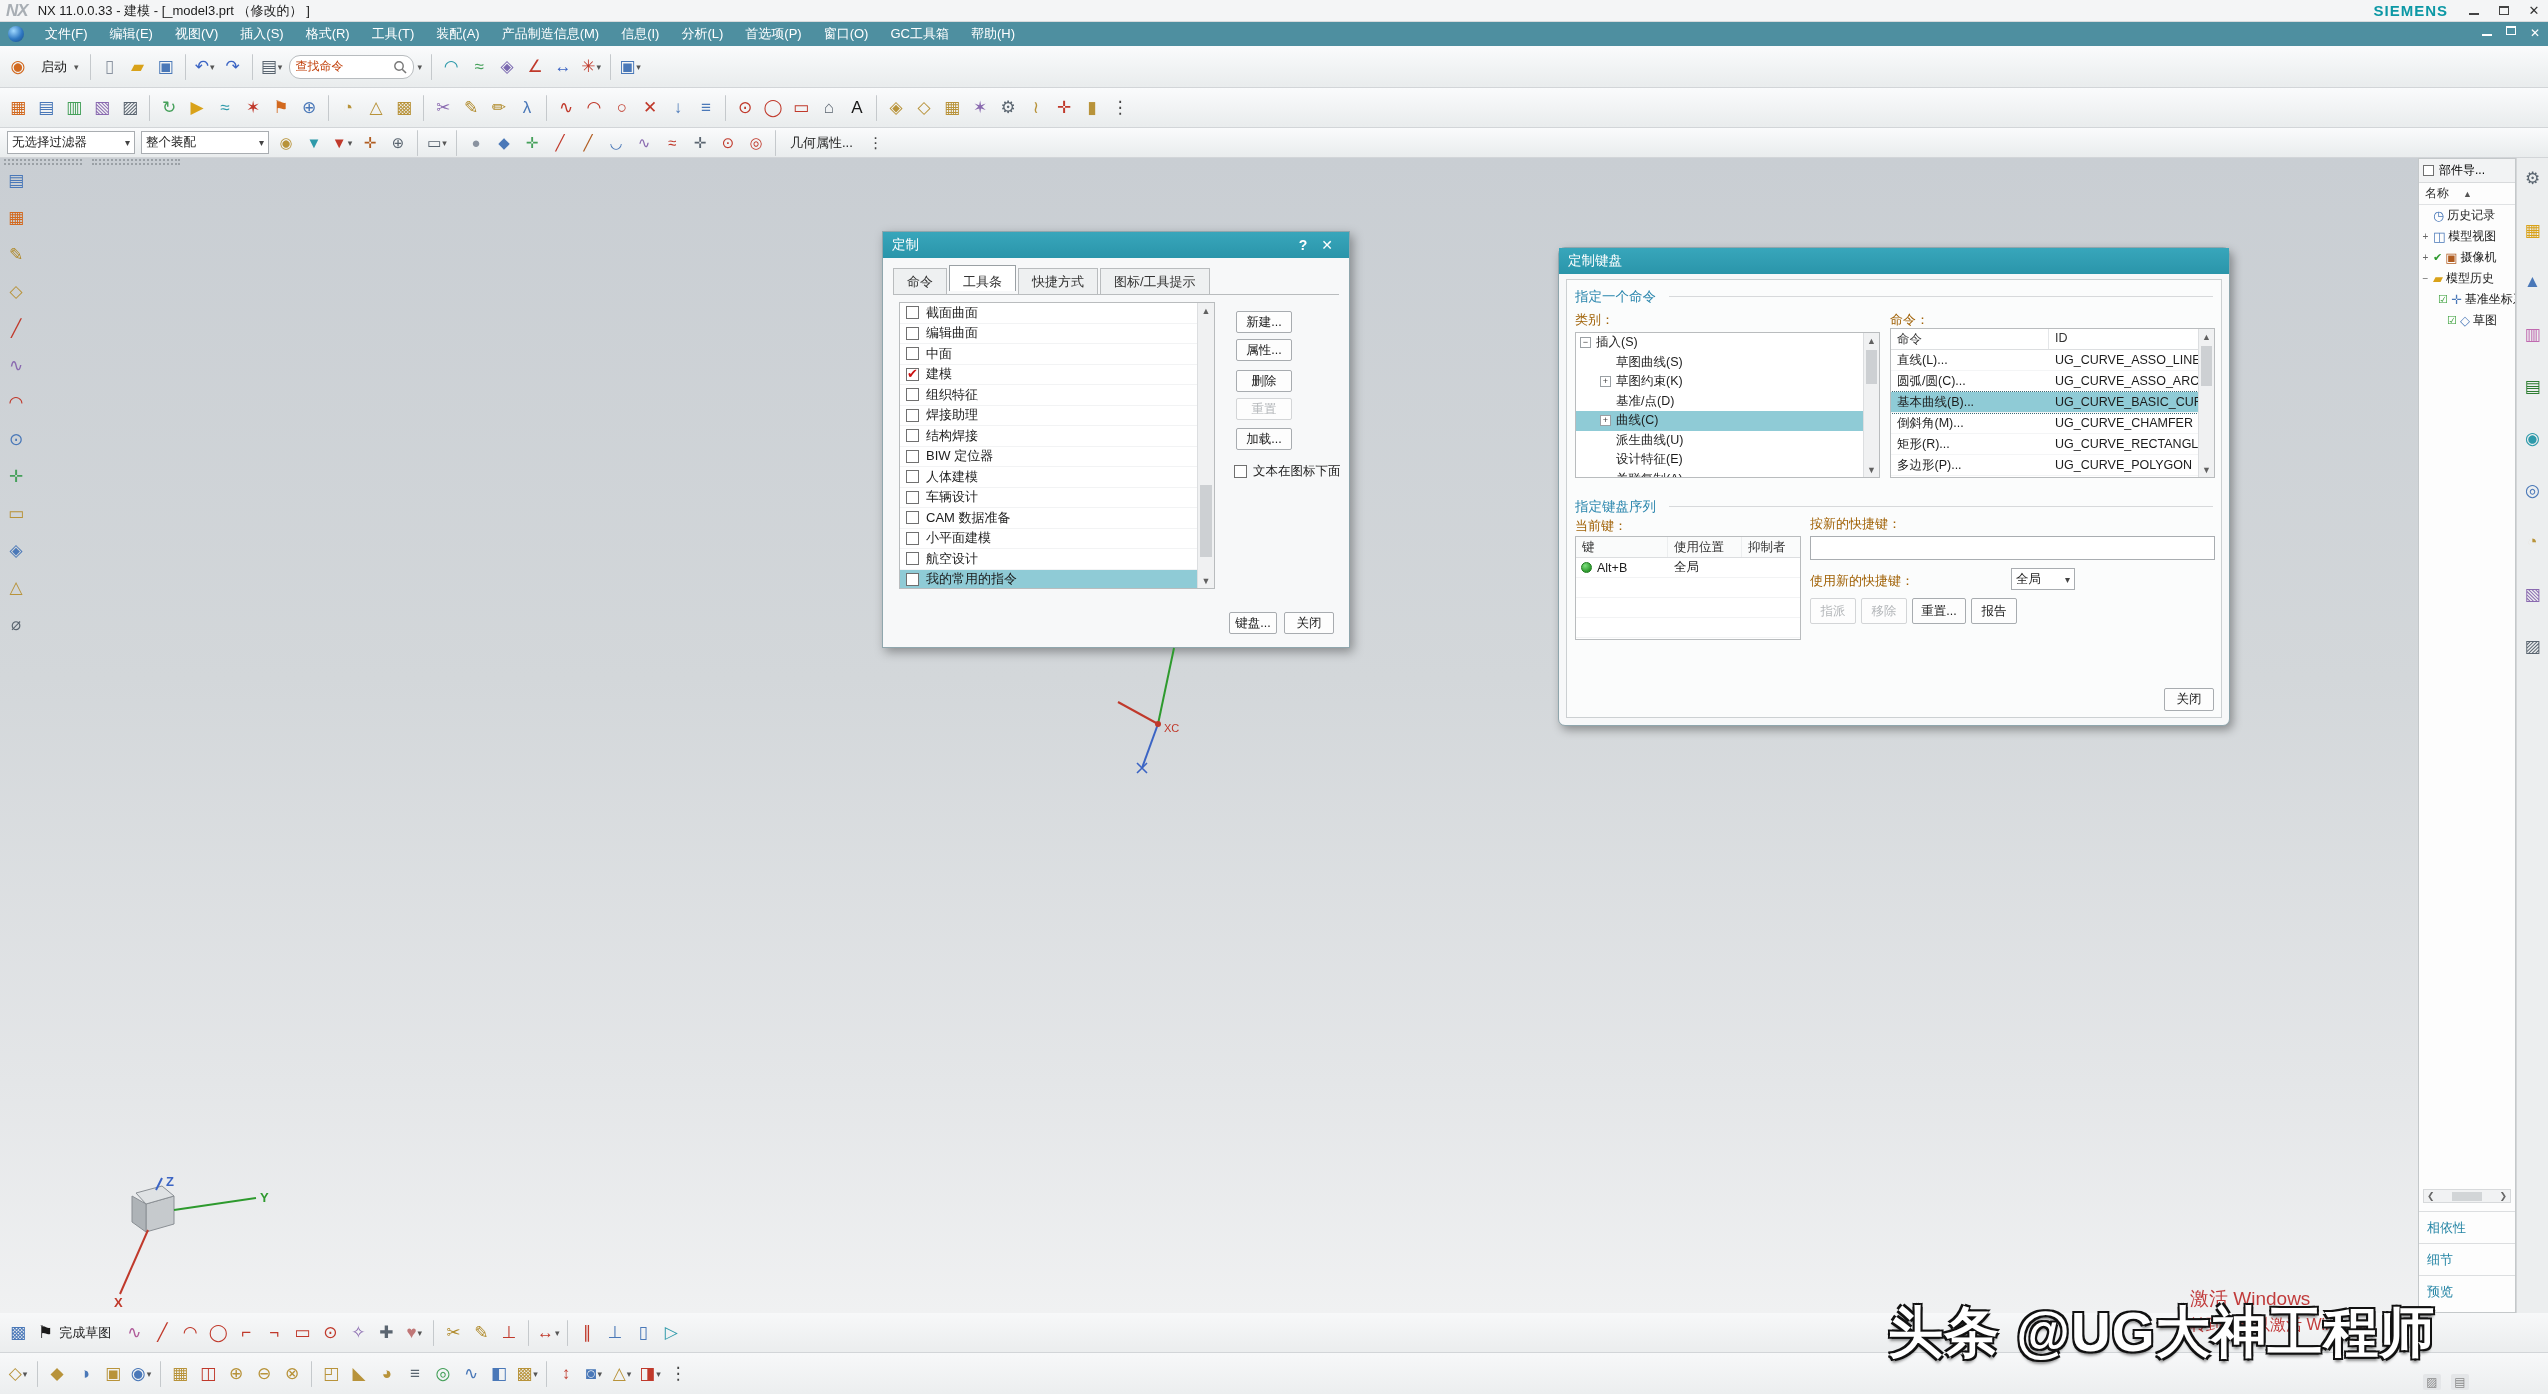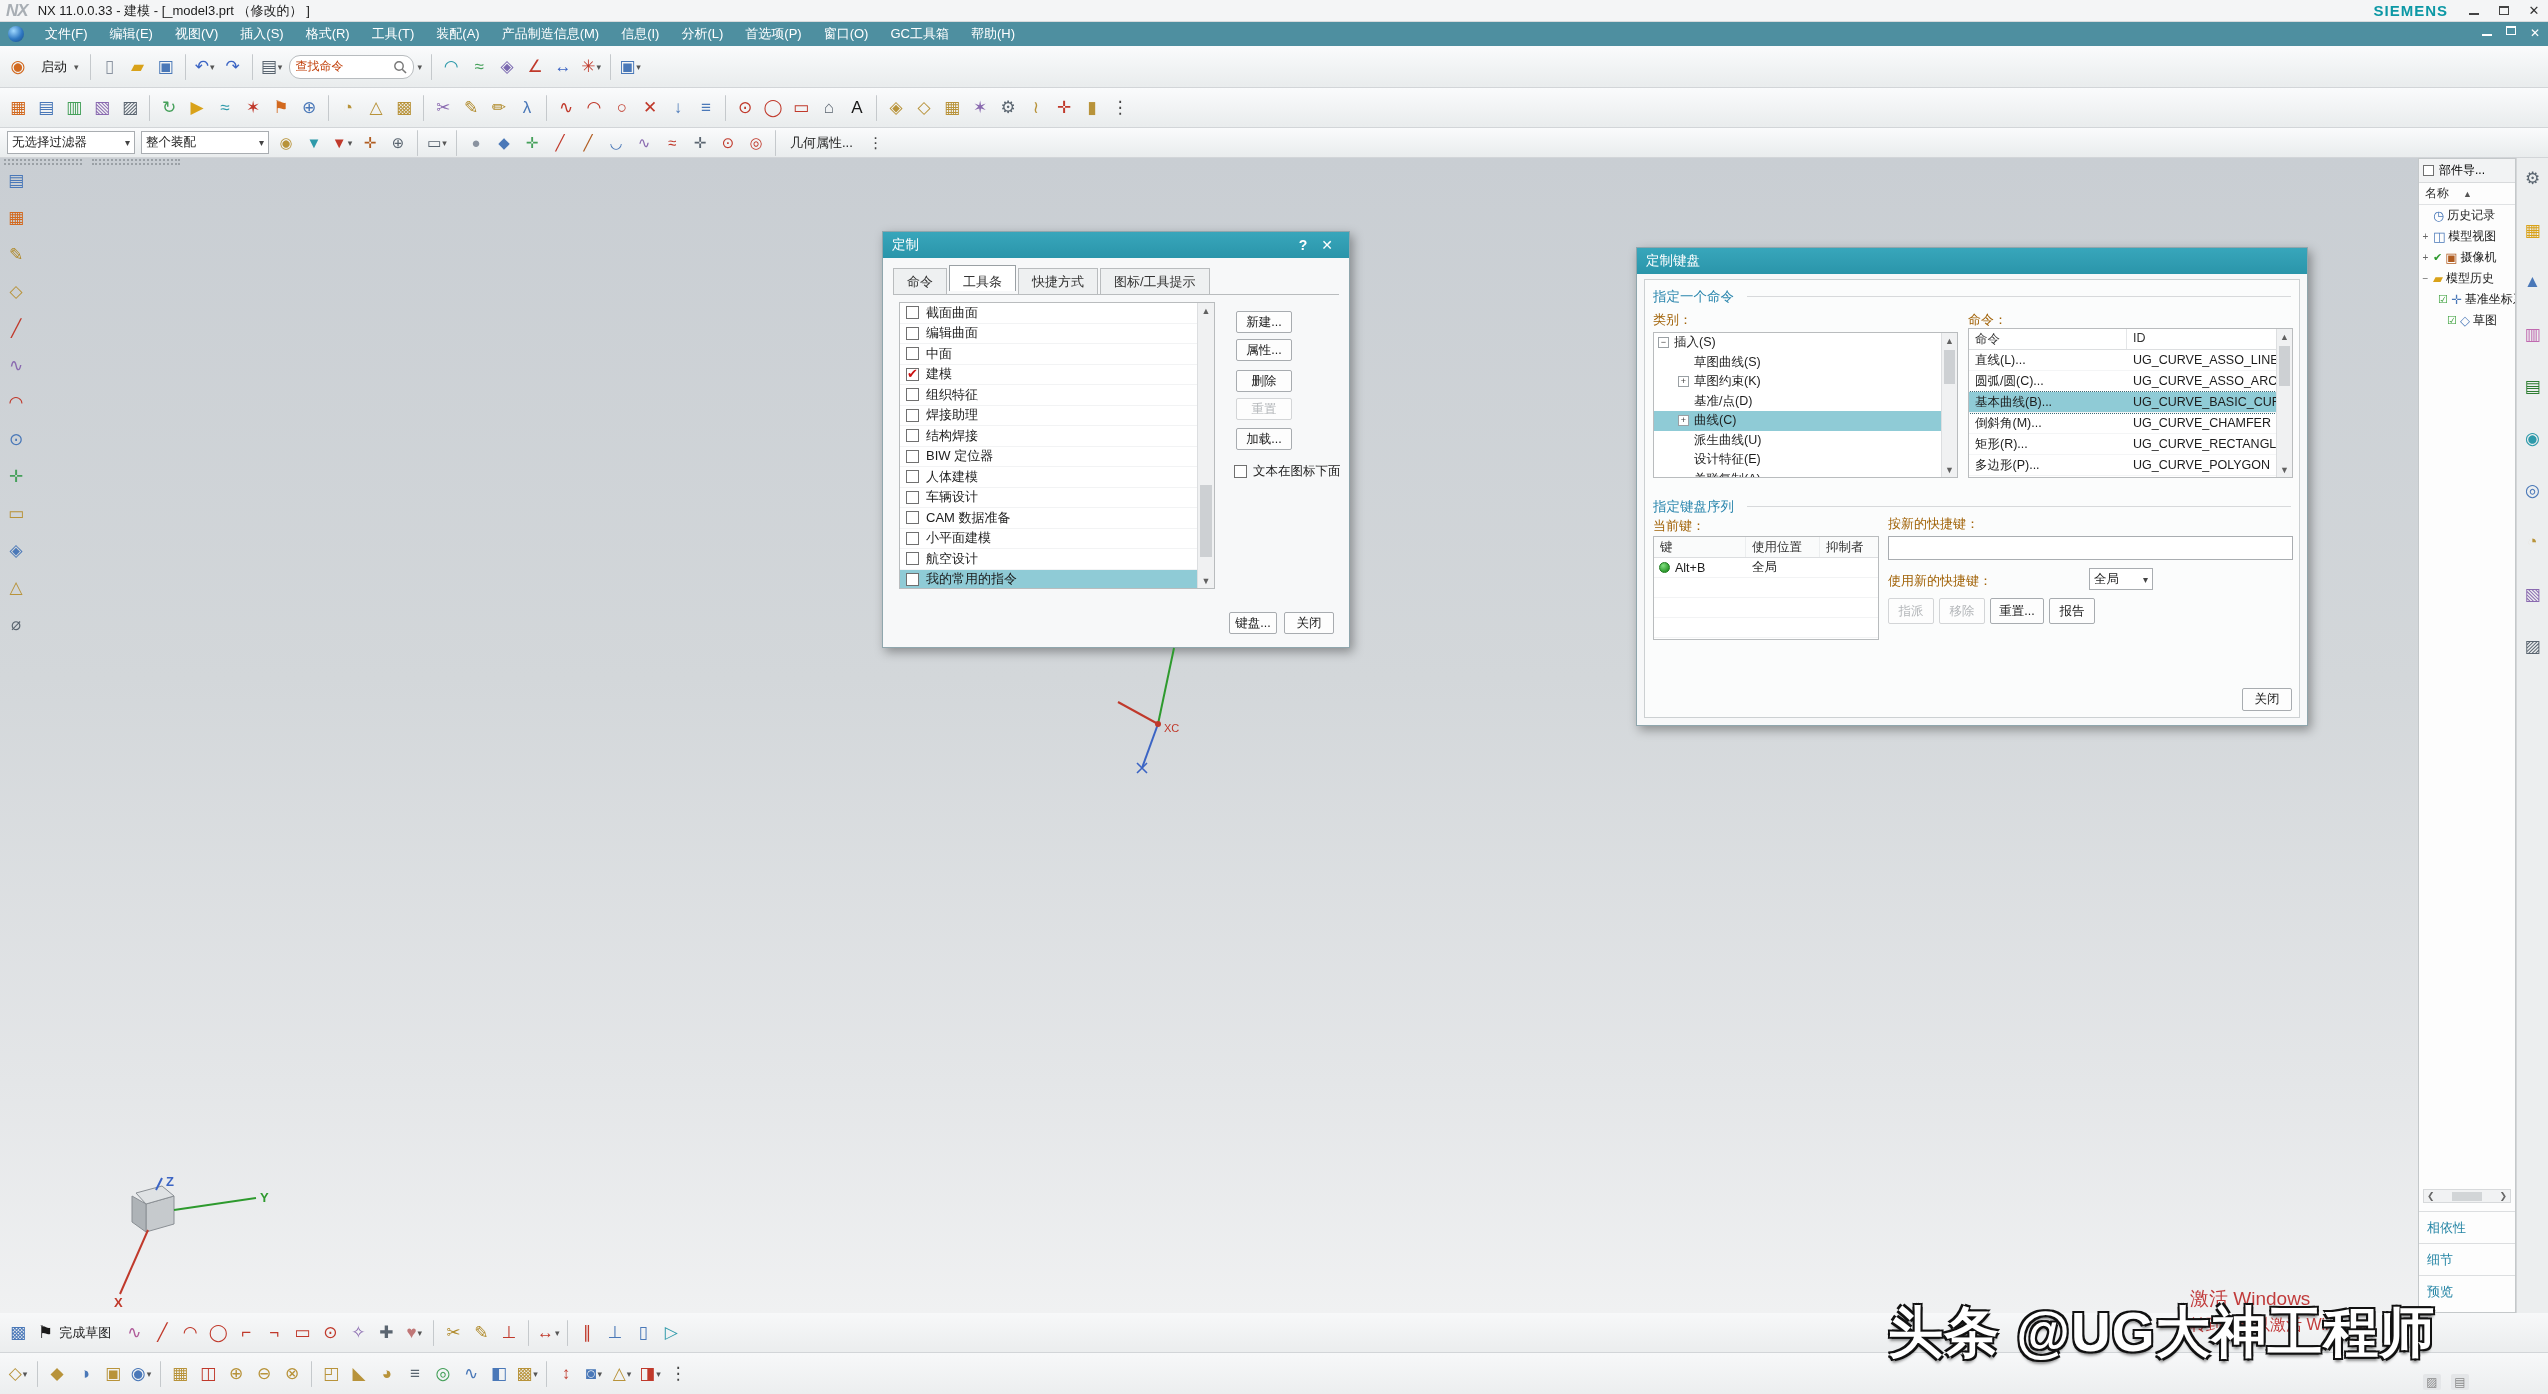--- a/index.html
+++ b/index.html
@@ -96,21 +96,21 @@
   .vscroll .up,.vscroll .dn { position:absolute; left:0; right:0; height:15px; display:flex; align-items:center; justify-content:center; }
   .vscroll .up { top:0; } .vscroll .dn { bottom:0; }
   .vscroll .thumb { position:absolute; left:2px; right:2px; background:#cdd0d3; }
   .btncol .btn { position:absolute; left:353px; width:56px; height:22px; }
   .btn { background:#fdfdfd; border:1px solid #a8acb0; border-radius:2px; font-size:12.5px; color:#1c1c1c; display:flex; align-items:center; justify-content:center; }
   .btn.disabled { color:#b3b6b9; border-color:#d3d5d7; }
   .chk-inline { position:absolute; display:flex; align-items:center; gap:6px; font-size:12.5px; }
   .dlgA-footer .btn { position:absolute; top:380px; height:22px; }
 
   
-  .dlgB { left:1636px; top:247px; width:672px; height:479px; }
+  .dlgB { left:1558px; top:247px; width:672px; height:479px;border-radius:7px; }
   .kb-frame { position:absolute; left:7px; top:31px; right:7px; bottom:7px; border:1px solid #ccd0d2; background:#fbfcfc; }
   .sec-title { position:absolute; color:#2b86ad; font-size:13.5px; white-space:nowrap; }
   .sec-rule { position:absolute; height:1px; background:#d7d9db; }
   .flabel { position:absolute; font-size:13px; color:#a16207; white-space:nowrap; }
   .treebox { position:absolute; left:16px; top:84px; width:305px; height:146px; background:#fff; border:1px solid #b9bcbe; overflow:hidden; }
   .tree-row { height:19.5px; display:flex; align-items:center; gap:5px; padding:0 4px; font-size:12.5px; white-space:nowrap; }
   .tree-row.child { padding-left:24px; }
   .tree-row.selected { background:#8fcbd6; }
   .texp { width:11px; height:11px; border:1px solid #9aa0a4; font-size:9px; line-height:9px; text-align:center; color:#444; background:#fff; flex:none; }
   .texp:empty { border:none; }

